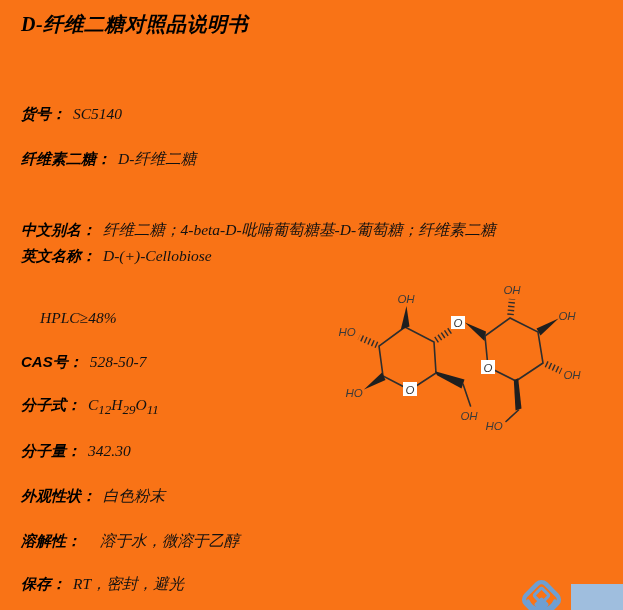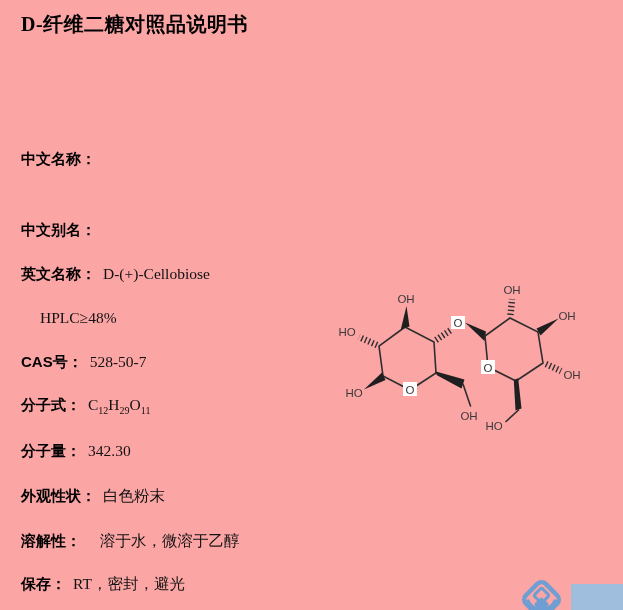--- a/index.html
+++ b/index.html
@@ -1,66 +1,72 @@
 <!DOCTYPE html>
 <html><head>
 <meta charset="utf-8">
 <style>
   html,body{margin:0;padding:0;background:#ffffff;}
   #page{
-    position:relative;width:623px;height:610px;background:#fca5a5;
-    overflow:hidden;font-family:"Liberation Serif", serif;color:#000;
+    position:relative;width:623px;height:610px;background:#f97316;
+    overflow:hidden;font-family:"Liberation Serif", serif;color:#000;font-style:italic;
   }
   .doc-title{
     position:absolute;left:21px;top:11px;
     font-family:"Liberation Serif", serif;
     font-size:20px;font-weight:bold;letter-spacing:0.5px;white-space:nowrap;
   }
   .row{
     position:absolute;left:21px;display:flex;align-items:baseline;
     white-space:nowrap;line-height:20px;
   }
   .row .lbl{
     font-family:"Liberation Sans", sans-serif;
     font-weight:bold;font-size:15px;color:#000;
   }
   .row .val{
     font-family:"Liberation Serif", serif;
     font-size:15.5px;margin-left:7px;color:#111;
   }
   .row.wide .val{margin-left:19px;}
-  .row .val sub{font-size:10px;line-height:0;}
+  .row .val sub{font-size:13px;line-height:0;}
   #structure-svg{position:absolute;left:0;top:0;}
   .bond{stroke:#2e2e2e;stroke-width:1.6;fill:none;stroke-linecap:round;}
   .hash{stroke:#2e2e2e;stroke-width:6.5;fill:none;stroke-dasharray:1.4 2.5;}
   .wedge{fill:#1f1f1f;stroke:none;}
   .atom{
     font-family:"Liberation Sans", sans-serif;font-size:11.5px;
     fill:#3a3a3a;text-anchor:middle;
   }
   .atom-bg{fill:#ffffff;stroke:none;}
   #logo-svg{position:absolute;left:0;top:0;}
 </style>
 </head>
 <body>
 
 <div id="page">
 
   <div class="doc-title">D-纤维二糖对照品说明书</div>
 
+  <div class="row" style="top:104px">
+    <span class="lbl">货号：</span>
+    <span class="val">SC5140</span>
+  </div>
 
   <div class="row" style="top:149px">
-    <span class="lbl">中文名称：</span>
+    <span class="lbl">纤维素二糖：</span>
+    <span class="val">D-纤维二糖</span>
   </div>
 
   <div class="row" style="top:220px">
     <span class="lbl">中文别名：</span>
+    <span class="val">纤维二糖；4-beta-D-吡喃葡萄糖基-D-葡萄糖；纤维素二糖</span>
   </div>
 
-  <div class="row" style="top:264px">
+  <div class="row" style="top:246px">
     <span class="lbl">英文名称：</span>
     <span class="val">D-(+)-Cellobiose</span>
   </div>
 
   <div class="row wide" style="top:308px">
     <span class="val">HPLC≥48%</span>
   </div>
 
   <div class="row" style="top:352px">
     <span class="lbl">CAS号：</span>

